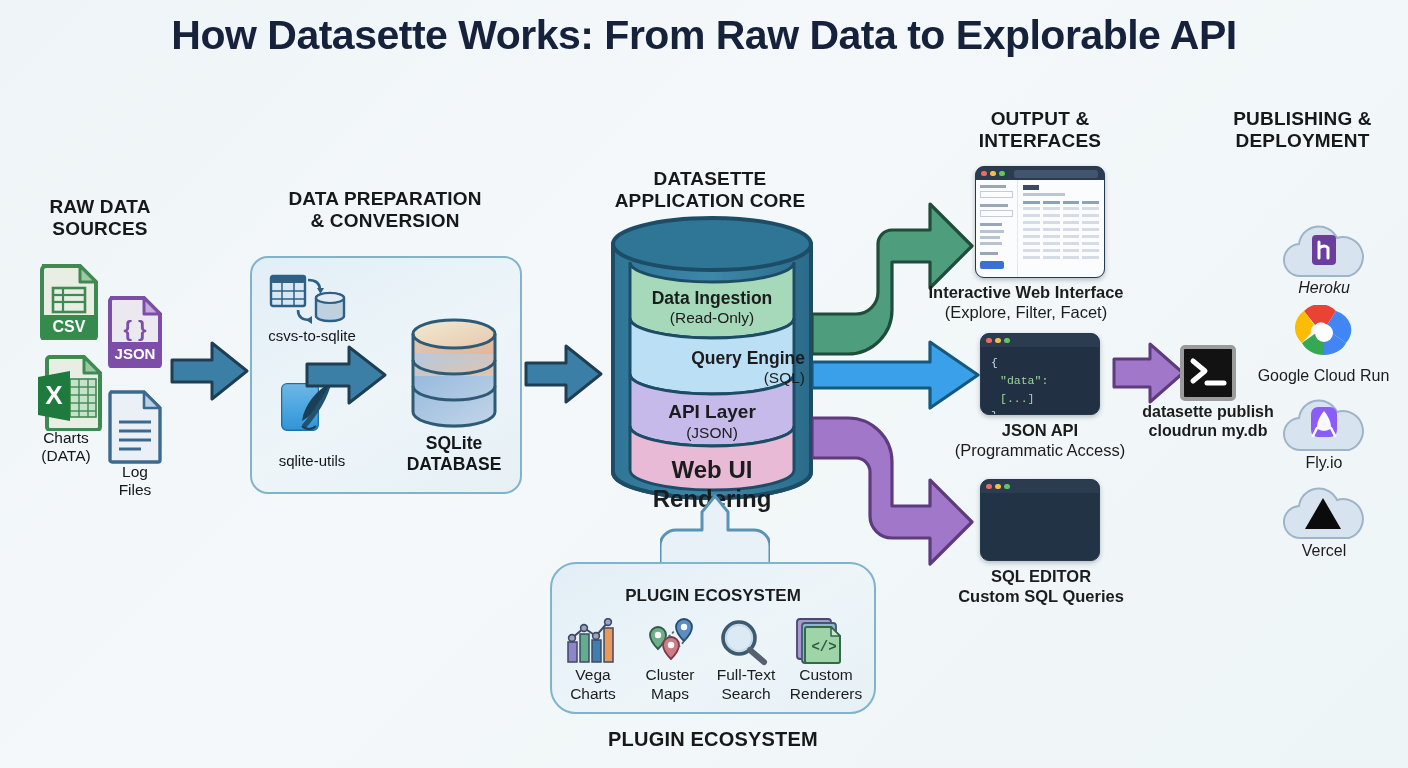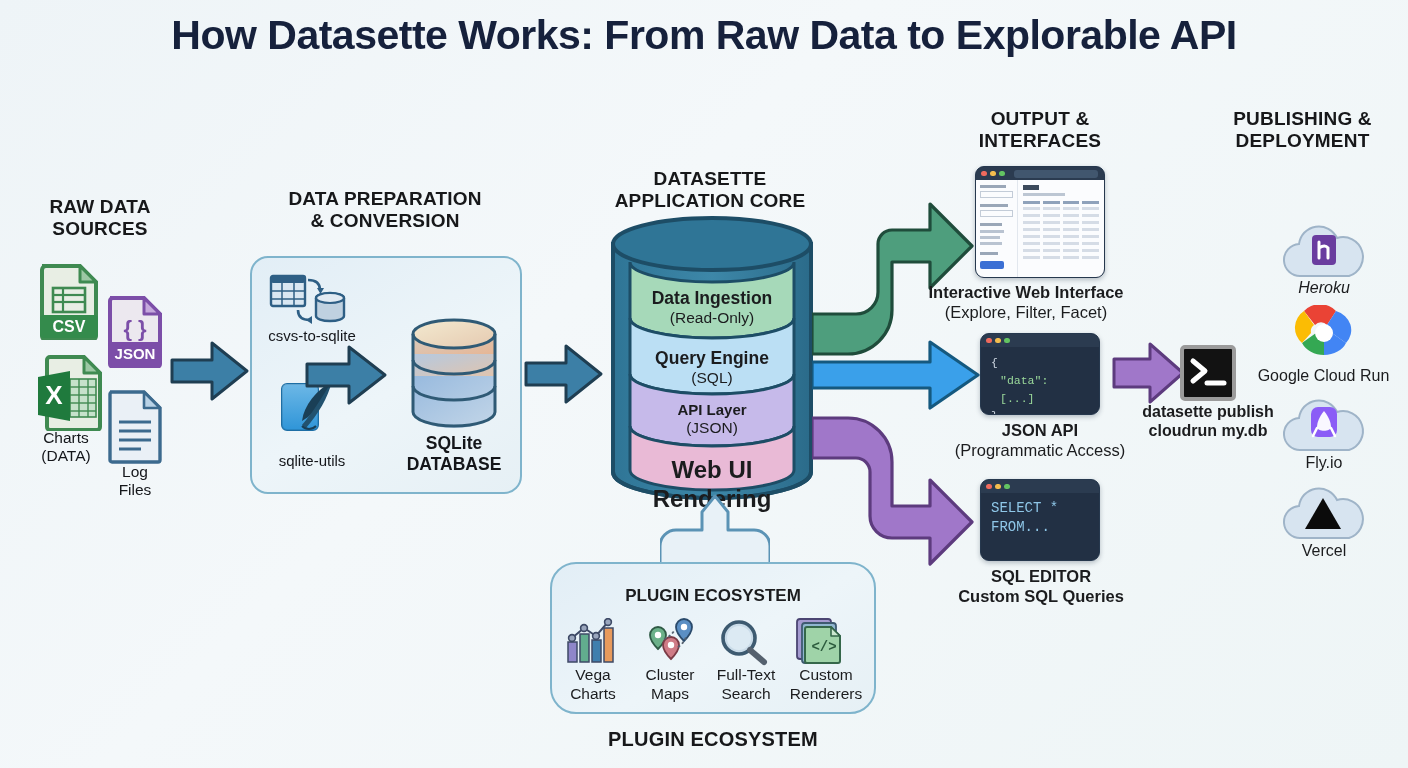--- a/index.html
+++ b/index.html
@@ -286,26 +286,26 @@
         <path d="M21 210 v44 a82 20 0 0 0 164 0 v-44 a82 20 0 0 1 -164 0z" fill="#e9bad6" stroke="#1d4d66" stroke-width="3"></path>
       </g>
       <path d="M4 256 a99 26 0 0 0 198 0" fill="none" stroke="#1d4d66" stroke-width="4"></path>
     </svg>
   </div>
 
   <div class="cap" style="left:619px;top:280px;width:186px;margin-top:8px;">
     <div style="font-size:17.5px;font-weight:bold;">Data Ingestion</div>
     <div style="font-size:15.5px;">(Read-Only)</div>
   </div>
-  <div class="cap" style="left:619px;top:348px;width:186px;">
+  <div class="cap" style="left:619px;top:348px;width:186px;text-align:right;">
     <div style="font-size:17.5px;font-weight:bold;">Query Engine</div>
     <div style="font-size:15.5px;">(SQL)</div>
   </div>
   <div class="cap" style="left:619px;top:401px;width:186px;">
-    <div style="font-size:15px;font-weight:bold;text-align:center;">API Layer</div>
+    <div style="font-size:19px;font-weight:bold;text-align:center;">API Layer</div>
     <div style="font-size:15.5px;">(JSON)</div>
   </div>
   <div class="cap" style="left:619px;top:456px;width:186px;">
     <div style="font-size:24px;font-weight:bold;">Web UI Rendering</div>
   </div>
 
   <div class="barrow" style="left:812px;top:196px;">
     <svg width="170" height="160" viewBox="0 0 170 160">
       <path d="M0 118 h44 a22 22 0 0 0 22 -22 v-48 a14 14 0 0 1 14 -14 h38 v-26 l42 42 l-42 42 v-26 h-38 v48 a44 44 0 0 1 -44 44 h-36 z" fill="#4e9e7d" stroke="#1f4c3b" stroke-width="3.2" stroke-linejoin="round"></path>
     </svg>
@@ -424,24 +424,20 @@
     <div class="capB">JSON API</div>
     <div>(Programmatic Access)</div>
   </div>
 
   <div class="mock" style="left:980px;top:479px;width:120px;height:82px;">
     <div class="mockbar">
       <span class="dot d1"></span>
       <span class="dot d2"></span>
       <span class="dot d3"></span>
     </div>
-    <div class="codebody" style="height:69px;font-size:14px;line-height:1.35;color:#8fc7e8;padding-top:6px;">
-      <div>SELECT *</div>
-      <div>FROM...</div>
-    </div>
   </div>
   <div class="cap" style="left:935px;top:567px;width:212px;">
     <div class="capB">SQL EDITOR</div>
     <div class="capB">Custom SQL Queries</div>
   </div>
 
   <div class="barrow" style="left:1112px;top:341px;">
     <svg width="74" height="64" viewBox="0 0 74 64">
       <path d="M2 18 h36 v-15 l33 29 l-33 29 v-15 h-36z" fill="#a077c9" stroke="#5d3b7e" stroke-width="3" stroke-linejoin="round"></path>
     </svg>

